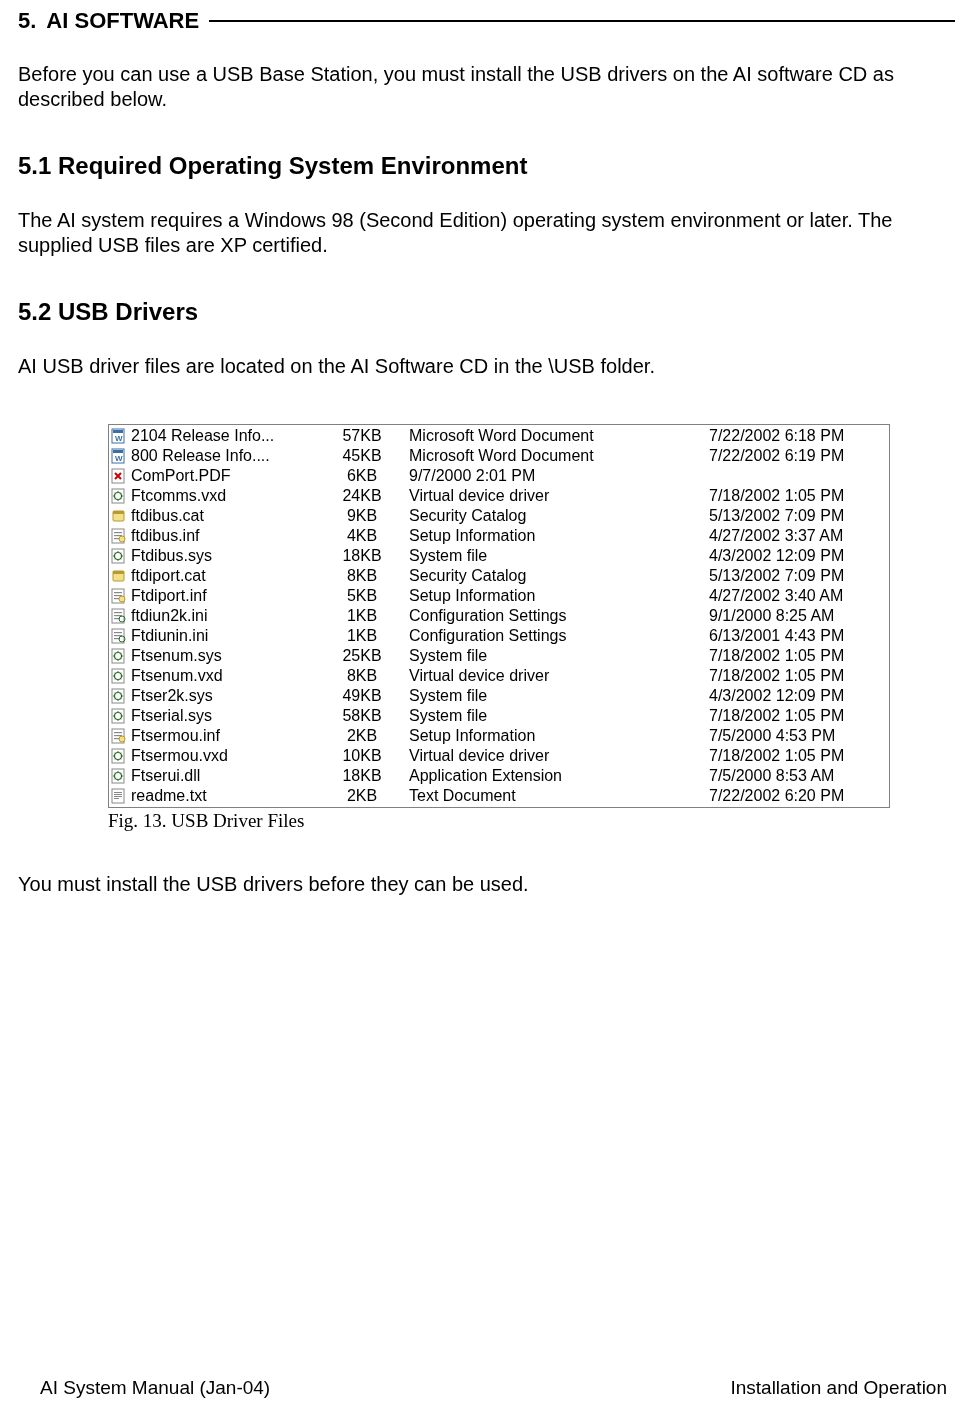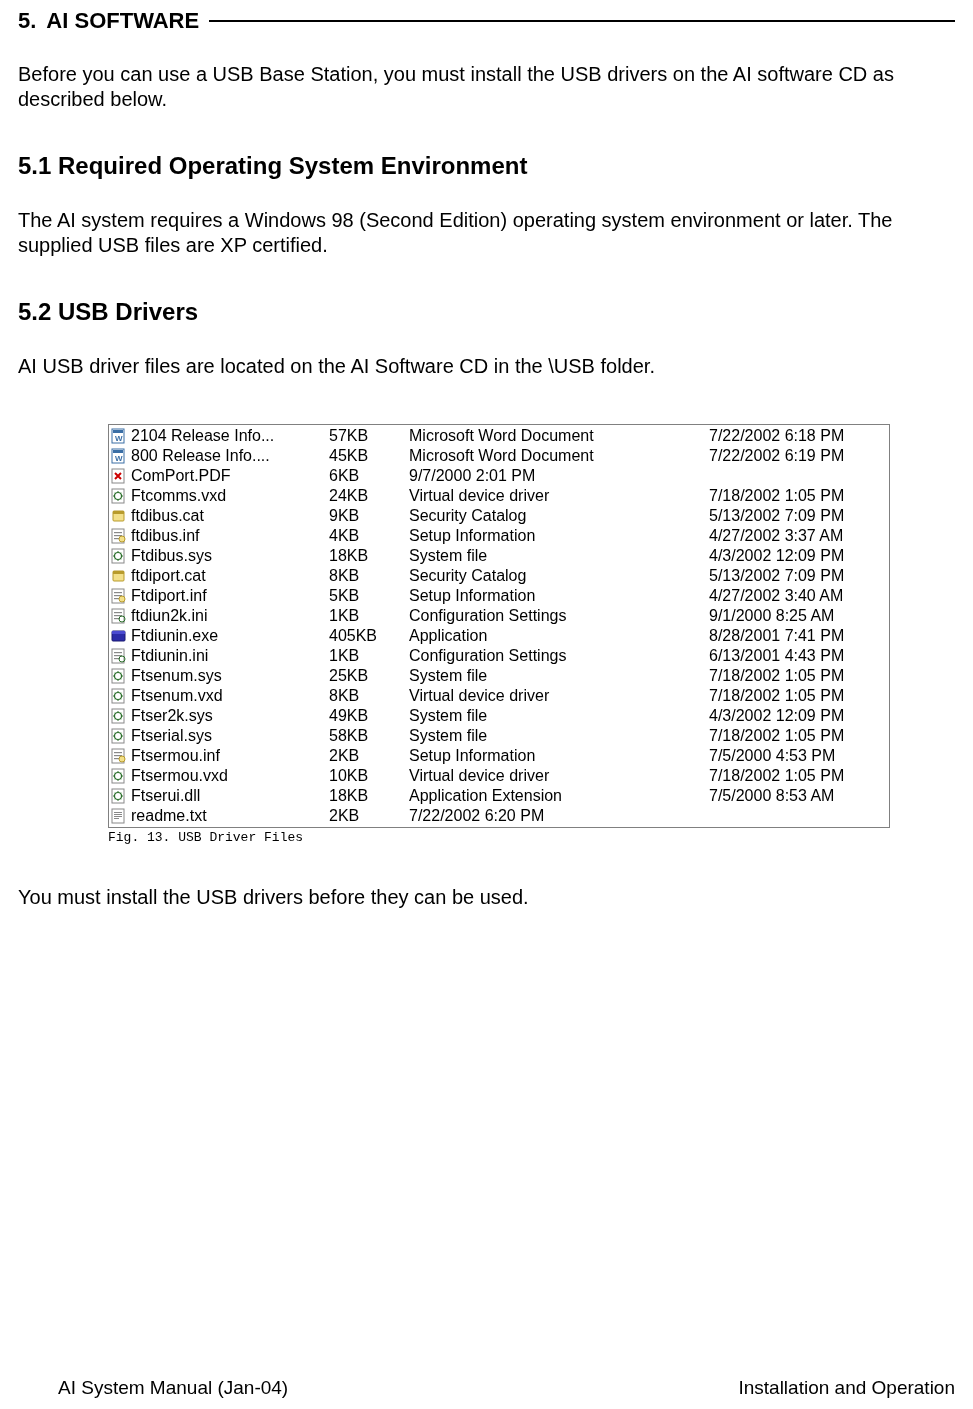--- a/index.html
+++ b/index.html
@@ -67,42 +67,42 @@
   .file-table-body {
     padding: 1px 0;
   }
   .file-row {
     display: flex;
     align-items: center;
     line-height: 20px;
     height: 20px;
   }
   .col-name { width: 218px; display:flex; align-items:center; gap:4px; padding-left:2px;}
-  .col-size { width: 66px; text-align: left; padding-right: 10px;}
+  .col-size { width: 66px; text-align: center; padding-right: 10px;}
   .col-type { width: 296px; padding-left: 4px;}
   .col-mod  { flex: 1; padding-left: 4px;}
   .icon {
     width: 16px;
     height: 16px;
     display: inline-block;
     flex-shrink: 0;
   }
   .icon svg { display:block; }
   .caption {
-    font-family: Liberation Mono, monospace;
-    font-size: 13px;
+    font-family: Liberation Serif, serif;
+    font-size: 19px;
     margin-top: 2px;
     margin-bottom: 40px;
   }
   .footer {
     position: absolute;
     bottom: 10px;
     left: 0;
-    right: 0;
-    padding: 0 18px 0 58px;
+    right: 8px;
+    padding: 0 18px 0 40px;
     display: flex;
     justify-content: space-between;
     font-size: 19px;
   }
   .footer .page-num {
     position: absolute;
     left: 50%;
     transform: translateX(-50%);
     margin-top: 40px;
   }
@@ -253,33 +253,20 @@
             <span>ftdiun2k.ini</span>
           </div>
           <div class="col-size">1KB</div>
           <div class="col-type">Configuration Settings</div>
           <div class="col-mod">9/1/2000 8:25 AM</div>
         </div>
         <div class="file-row">
           <div class="col-name">
             <span class="icon">
               <svg width="16" height="16" viewBox="0 0 16 16">
-                <use href="#i-exe"></use>
-              </svg>
-            </span>
-            <span>Ftdiunin.exe</span>
-          </div>
-          <div class="col-size">405KB</div>
-          <div class="col-type">Application</div>
-          <div class="col-mod">8/28/2001 7:41 PM</div>
-        </div>
-        <div class="file-row">
-          <div class="col-name">
-            <span class="icon">
-              <svg width="16" height="16" viewBox="0 0 16 16">
                 <use href="#i-ini"></use>
               </svg>
             </span>
             <span>Ftdiunin.ini</span>
           </div>
           <div class="col-size">1KB</div>
           <div class="col-type">Configuration Settings</div>
           <div class="col-mod">6/13/2001 4:43 PM</div>
         </div>
         <div class="file-row">
@@ -376,20 +363,21 @@
         <div class="file-row">
           <div class="col-name">
             <span class="icon">
               <svg width="16" height="16" viewBox="0 0 16 16">
                 <use href="#i-txt"></use>
               </svg>
             </span>
             <span>readme.txt</span>
           </div>
           <div class="col-size">2KB</div>
+          <div class="col-type">Text Document</div>
           <div class="col-mod">7/22/2002 6:20 PM</div>
         </div>
       </div>
   </div>
   <div class="caption">Fig. 13.  USB Driver Files</div>
 </div>
 
 <div class="body-text">You must install the USB drivers before they can be used.</div>
 
 <div class="footer">

